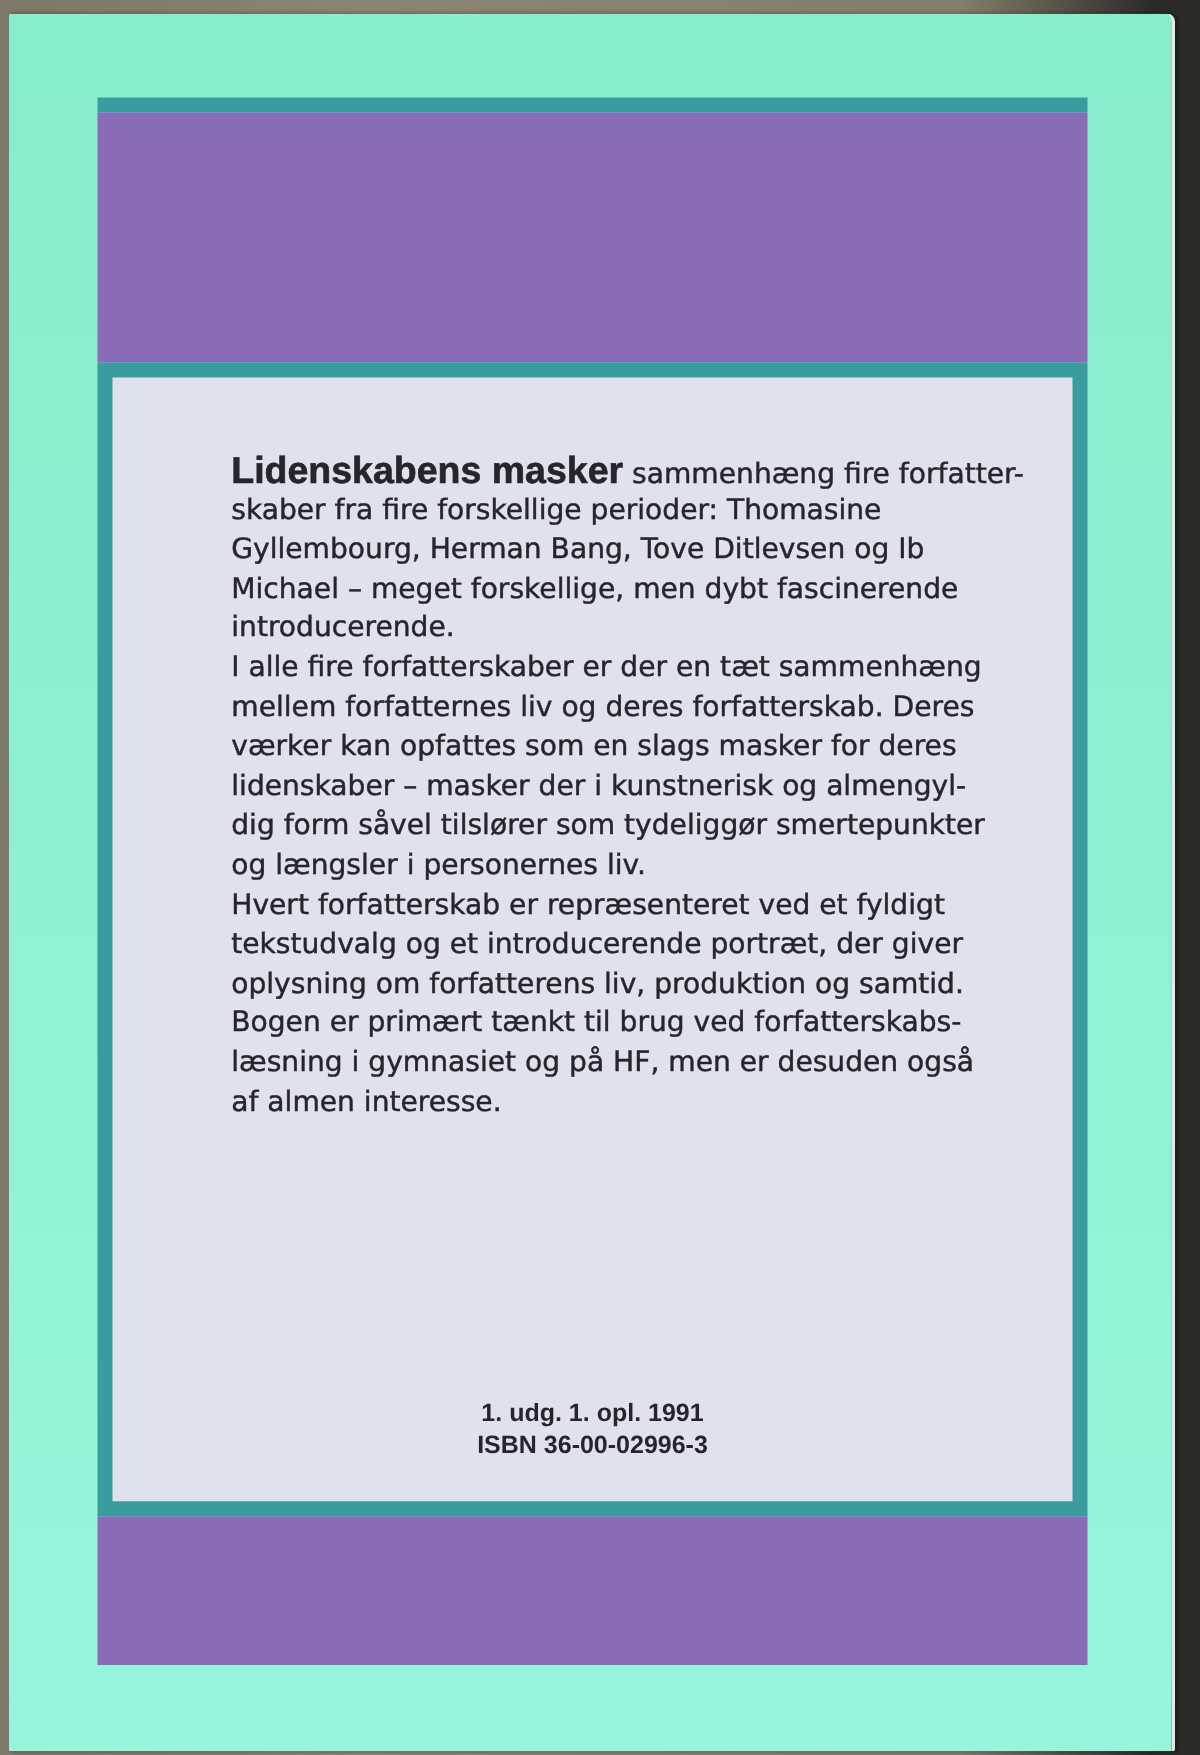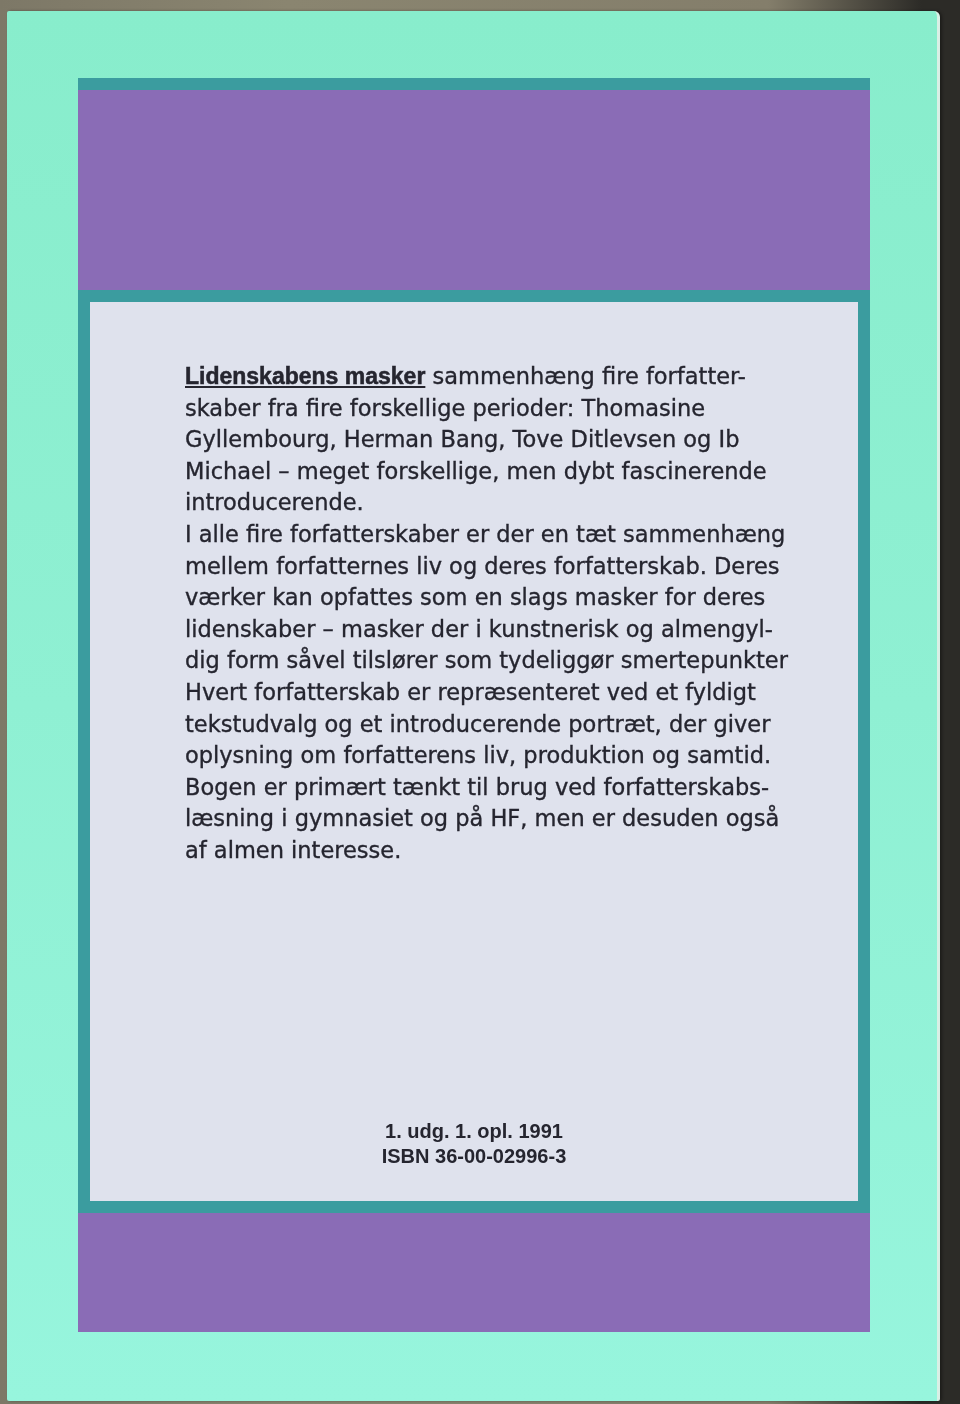--- a/index.html
+++ b/index.html
@@ -25,21 +25,21 @@
   .frame{position:absolute;left:0;top:212px;width:100%;height:923px;background:var(--frame_teal);}
   .purple-bottom{position:absolute;left:0;top:1135px;width:100%;height:119px;background:var(--band_purple);}
   .panel{position:absolute;left:12px;top:12px;right:12px;bottom:12px;background:var(--panel);}
   .blurb{
     position:absolute;left:95px;top:59px;
     font-size:22.5px;line-height:31.6px;color:var(--text);
     -webkit-text-stroke:0.35px var(--text);
     white-space:nowrap;
   }
   .blurb .line{height:31.6px;}
-  .blurb .title{font-family:"Liberation Sans",sans-serif;font-weight:bold;font-size:23px;text-decoration:underline;-webkit-text-stroke:0.5px var(--text);}
+  .blurb .title{font-family:"Liberation Sans",sans-serif;font-weight:bold;font-size:30px;-webkit-text-stroke:0.5px var(--text);}
   .colophon{
     position:absolute;left:0;right:0;top:817px;text-align:center;
     font-family:"Liberation Sans",sans-serif;font-weight:bold;font-size:20px;line-height:25px;color:var(--text);
   }
 </style>
 </head>
 <body>
 
 <div class="cover">
   <div class="block">
@@ -51,20 +51,21 @@
           <div class="line"><span class="title">Lidenskabens masker</span><span> sammenhæng fire forfatter-</span></div>
           <div class="line">skaber fra fire forskellige perioder: Thomasine</div>
           <div class="line">Gyllembourg, Herman Bang, Tove Ditlevsen og Ib</div>
           <div class="line">Michael – meget forskellige, men dybt fascinerende</div>
           <div class="line">introducerende.</div>
           <div class="line">I alle fire forfatterskaber er der en tæt sammenhæng</div>
           <div class="line">mellem forfatternes liv og deres forfatterskab. Deres</div>
           <div class="line">værker kan opfattes som en slags masker for deres</div>
           <div class="line">lidenskaber – masker der i kunstnerisk og almengyl-</div>
           <div class="line">dig form såvel tilslører som tydeliggør smertepunkter</div>
+          <div class="line">og længsler i personernes liv.</div>
           <div class="line">Hvert forfatterskab er repræsenteret ved et fyldigt</div>
           <div class="line">tekstudvalg og et introducerende portræt, der giver</div>
           <div class="line">oplysning om forfatterens liv, produktion og samtid.</div>
           <div class="line">Bogen er primært tænkt til brug ved forfatterskabs-</div>
           <div class="line">læsning i gymnasiet og på HF, men er desuden også</div>
           <div class="line">af almen interesse.</div>
         </div>
         <div class="colophon">
           <div>1. udg. 1. opl. 1991</div>
           <div>ISBN 36-00-02996-3</div>

